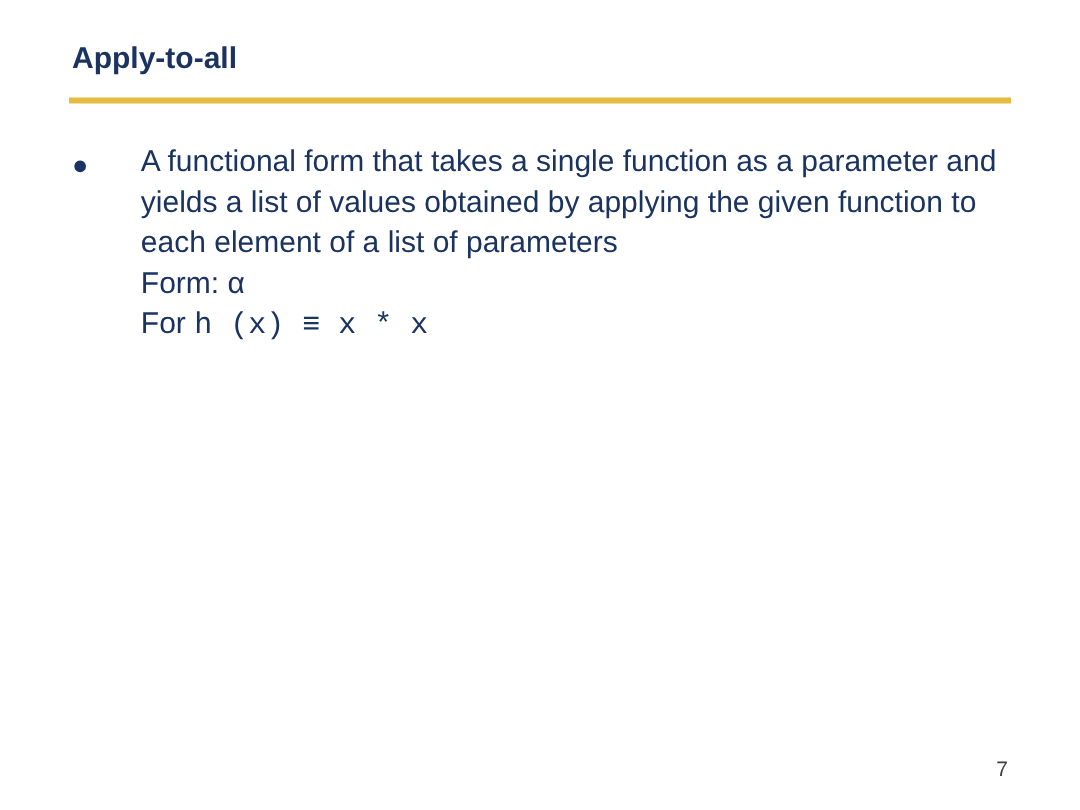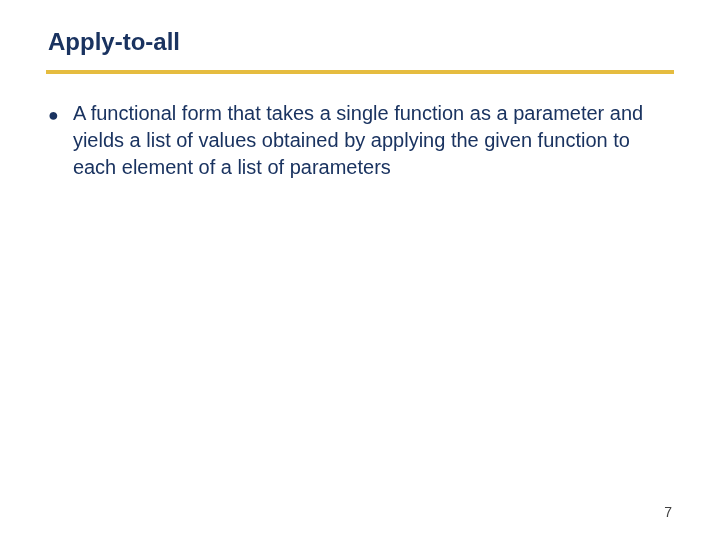--- a/index.html
+++ b/index.html
@@ -11,21 +11,21 @@
       position: relative;
       overflow: hidden;
     }
     .slide {
       width: 100%;
       height: 100%;
       padding: 28px 48px 40px 48px;
       position: relative;
     }
     .title {
-      font-size: 24px;
+      font-size: 20px;
       font-weight: bold;
       color: #1a3360;
       padding-bottom: 8px;
       margin-bottom: 6px;
     }
     .underline {
       height: 4px;
       background: #e5bc3f;
       margin-left: -2px;
       margin-right: -2px;
@@ -42,20 +42,21 @@
     }
     .bullet {
       font-size: 18px;
       line-height: 1.4;
       margin-right: 14px;
       margin-top: 3px;
       flex: 0 0 auto;
     }
     .body-text {
       flex: 1 1 auto;
+      margin-left: 21px;
     }
     .line { display: block; }
     .code { font-family: "Courier New", Courier, monospace; }
     .page-num {
       position: absolute;
       right: 48px;
       bottom: 20px;
       font-size: 14px;
       color: #404040;
       font-family: Arial, Helvetica, sans-serif;
@@ -66,18 +67,24 @@
 
 <div class="slide">
   <div class="title">Apply-to-all</div>
   <div class="underline"></div>
 
   <div class="content">
     <div class="bullet-row">
       <span class="bullet">●</span>
       <div class="body-text">
         <span class="line">A functional form that takes a single function as a parameter and yields a list of values obtained by applying the given function to each element of a list of parameters</span>
+        <span class="line">
+          <span>Form: </span><span>α</span>
+        </span>
+        <span class="line">
+          <span>For </span><span class="code">h (x) ≡ x * x</span>
+        </span>
       </div>
     </div>
   </div>
 
   <div class="page-num">7</div>
 </div>
 
 </body></html>

